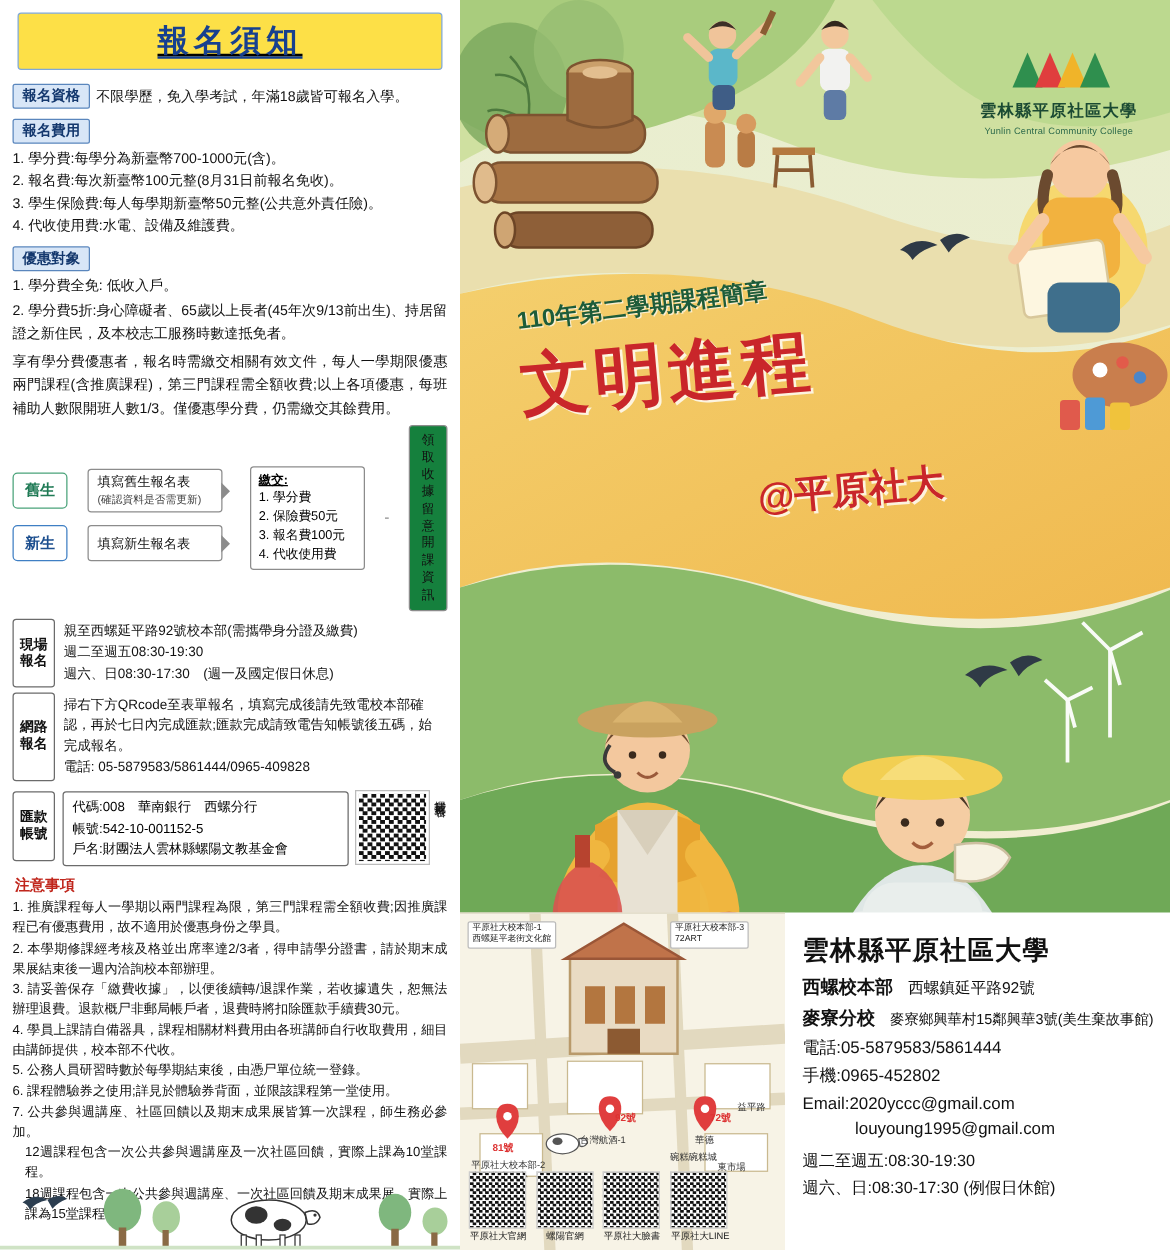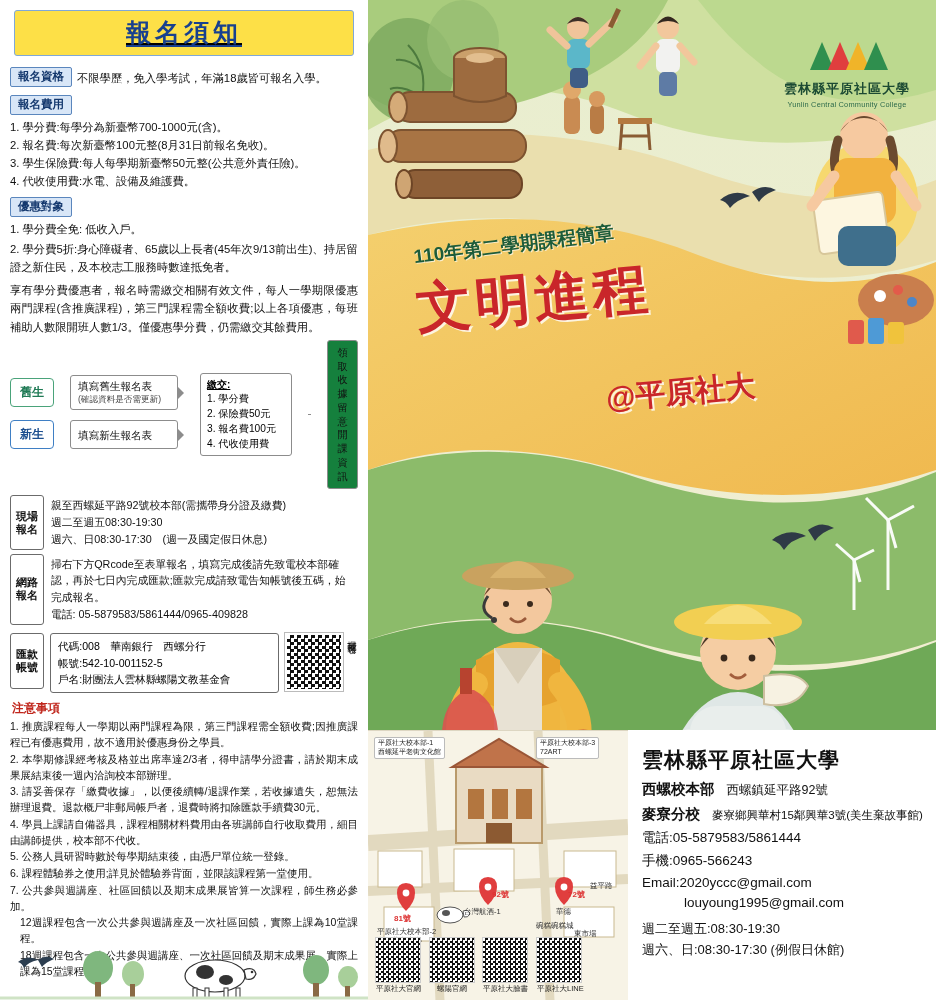--- a/index.html
+++ b/index.html
@@ -637,21 +637,21 @@
       <div class="org">雲林縣平原社區大學</div>
       <div class="line">
         <b>西螺校本部</b>
         <span style="font-size:12.5px;margin-left:8px">西螺鎮延平路92號</span>
       </div>
       <div class="line">
         <b>麥寮分校</b>
         <span style="font-size:11.5px;margin-left:8px">麥寮鄉興華村15鄰興華3號(美生棄故事館)</span>
       </div>
       <div class="small">電話:05-5879583/5861444</div>
-      <div class="small">手機:0965-566243</div>
+      <div class="small">手機:0965-452802</div>
       <div class="small">Email:2020yccc@gmail.com</div>
       <div class="small" style="padding-left:42px">louyoung1995@gmail.com</div>
       <div class="hours" style="margin-top:10px">週二至週五:08:30-19:30</div>
       <div class="hours">週六、日:08:30-17:30 (例假日休館)</div>
     </div>
 
     <div class="watermark">tasker</div>
   </div>
 </div>
 

